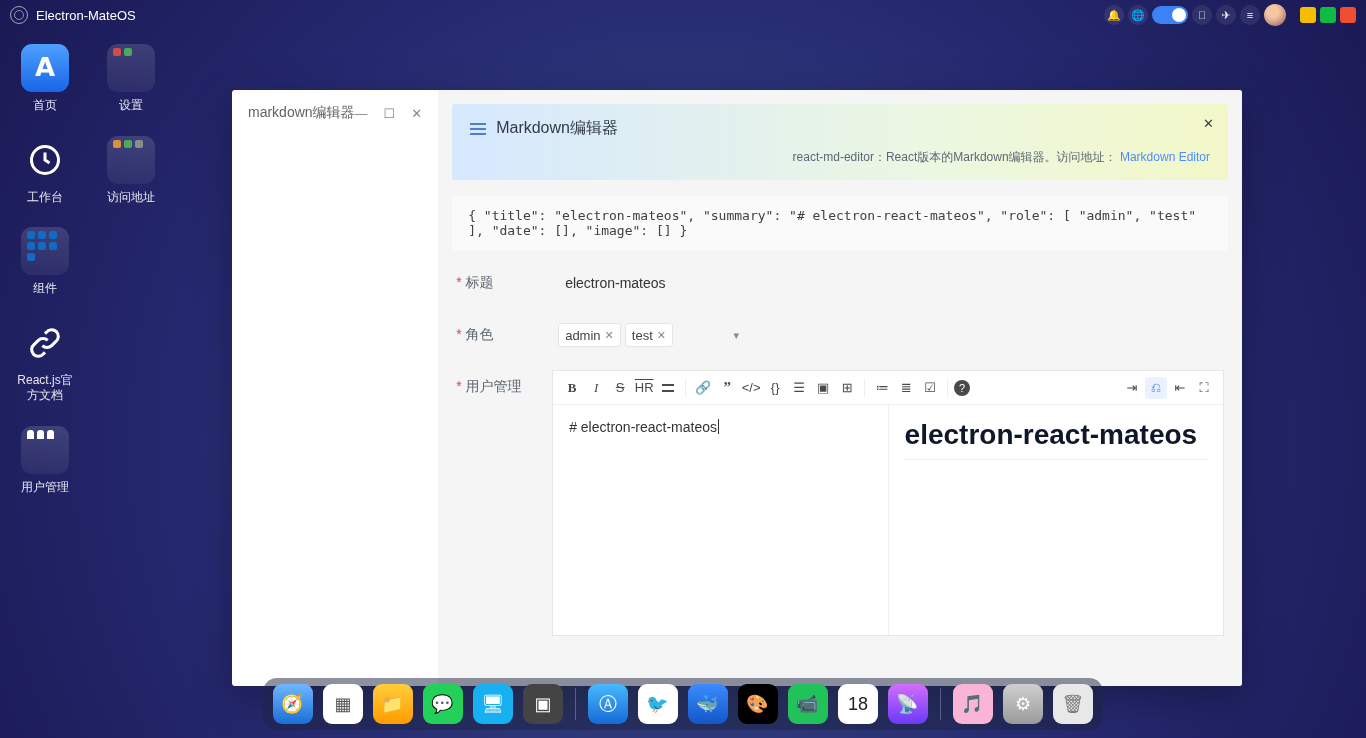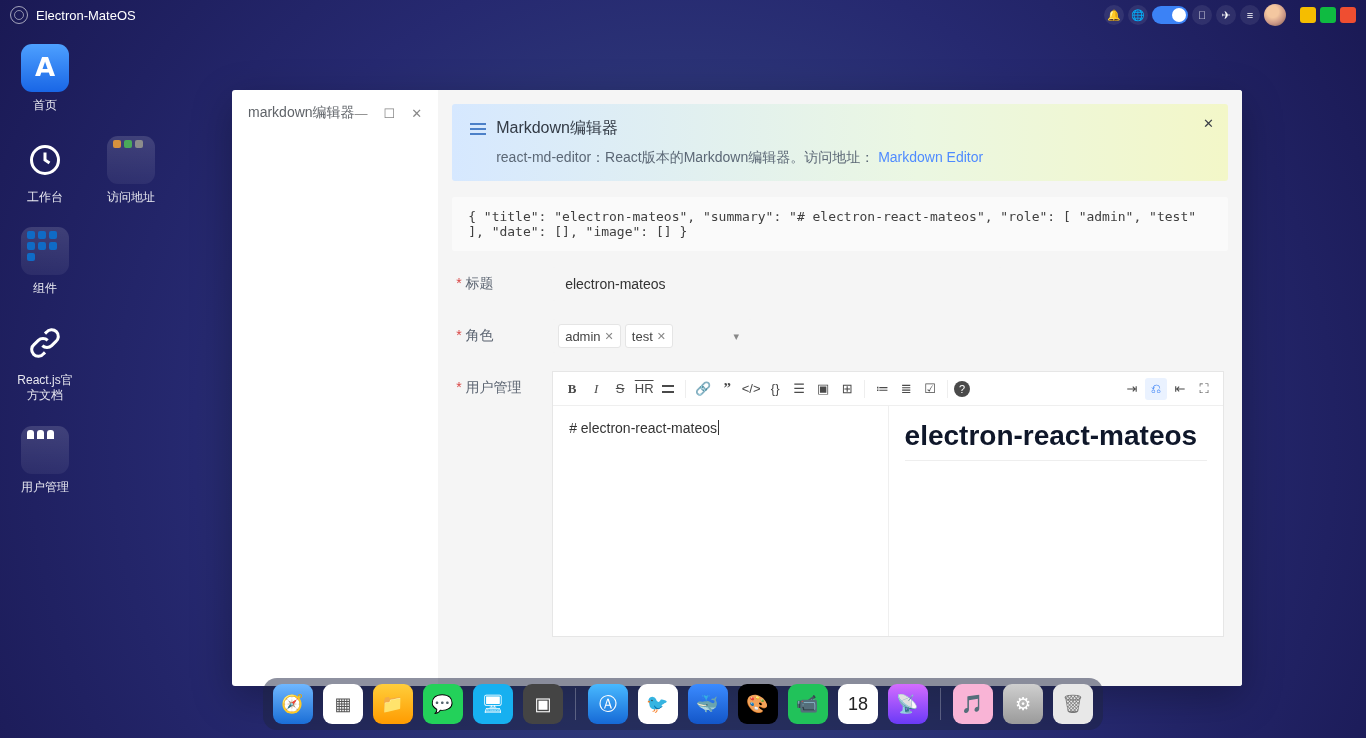--- a/index.html
+++ b/index.html
@@ -34,21 +34,21 @@
 
 .window { position: absolute; top: 90px; left: 232px; width: 1010px; height: 596px; background: #fff; border-radius: 3px; box-shadow: 0 12px 40px rgba(0,0,0,.3); display: flex; overflow: hidden; }
 .win-titlebar { height: 46px; display: flex; align-items: center; padding: 0 16px; font-size: 14px; color: #5f6368; }
 .win-controls { margin-left: auto; display: flex; gap: 16px; color: #888; font-size: 13px; }
 .win-body { flex: 1; background: #f5f5f5; overflow-y: auto; padding: 14px; }
 
 .alert { background: linear-gradient(90deg, #d6e8ff 0%, #ebf7e2 60%, #f3f7c8 100%); border-radius: 3px; padding: 14px 18px; position: relative; }
 .alert-title { font-size: 16px; color: #323a45; display: flex; align-items: center; gap: 10px; }
 .alert-title .listicon { display: inline-block; width: 16px; height: 12px; border-top: 2px solid #4c80c8; border-bottom: 2px solid #4c80c8; position: relative; }
 .alert-title .listicon::after { content: ""; position: absolute; left: 0; right: 0; top: 3px; border-top: 2px solid #4c80c8; }
-.alert-desc { margin-top: 10px; font-size: 14px; color: #5c6876; margin-left: 26px; }
+.alert-desc { margin-top: 10px; font-size: 12px; color: #5c6876; margin-left: 26px; text-align: right; }
 .alert-link { color: #4f8bff; }
 .alert-close { position: absolute; top: 12px; right: 14px; color: #3a3f47; font-size: 13px; }
 
 .code { background: #fafafa; margin-top: 16px; padding: 12px 16px; font-family: ui-monospace, Menlo, Consolas, monospace; font-size: 13px; color: #404040; border-radius: 2px; }
 
 .form { padding: 16px 4px 4px 4px; }
 .row { display: flex; align-items: center; margin-bottom: 18px; }
 .row > label { width: 96px; text-align: left; font-size: 14px; color: #5c6572; padding-right: 10px; }
 .req { color: #d94544; margin-right: 4px; }
 .ti { width: 450px; height: 34px; border: 1px solid transparent; background: #f5f5f5; border-radius: 3px; padding: 0 12px; font-size: 14px; color: #333; outline: none; }
@@ -101,20 +101,29 @@
   </div>
 </div>
 
 <div class="desktop-icons">
   <div class="di-row">
     <div class="di">
       <div class="box" style="background:linear-gradient(180deg,#4da0ff,#1966e6)">
           <span style="font-size:26px">𝗔</span>
         </div>
       <span>首页</span>
+    </div>
+    <div class="di">
+      <div class="box sq">
+          <div class="dots">
+            <span class="d-red"></span>
+            <span class="d-green"></span>
+          </div>
+        </div>
+      <span>设置</span>
     </div>
   </div>
   <div class="di-row">
     <div class="di">
       <div class="box">
           <svg class="mini" style="width:36px;height:36px" viewBox="0 0 24 24" fill="none" stroke="#fff" stroke-width="2">
             <circle cx="12" cy="12" r="9"></circle>
             <path d="M12 7v5l3 2"></path>
           </svg>
         </div>

